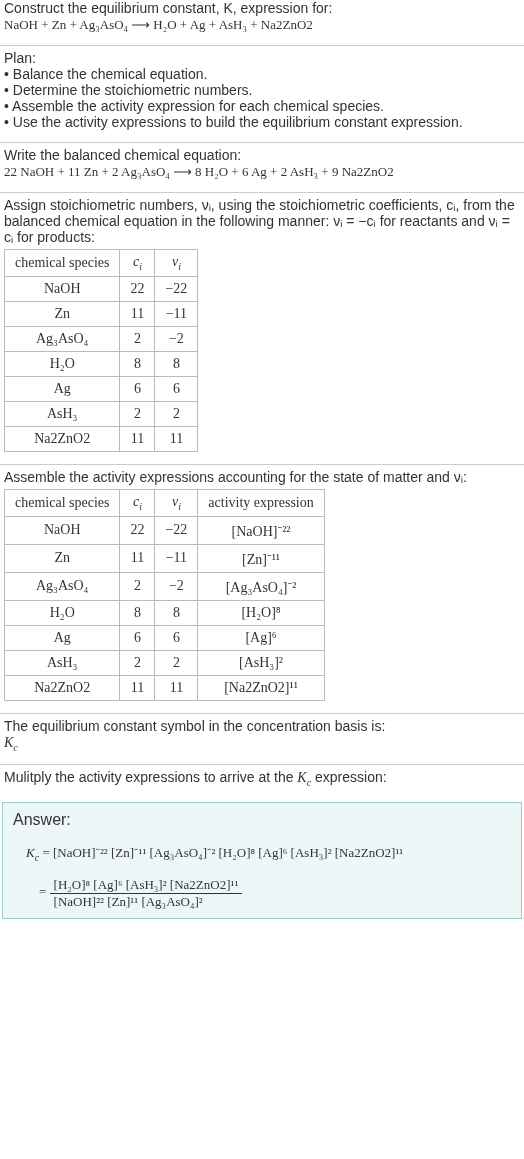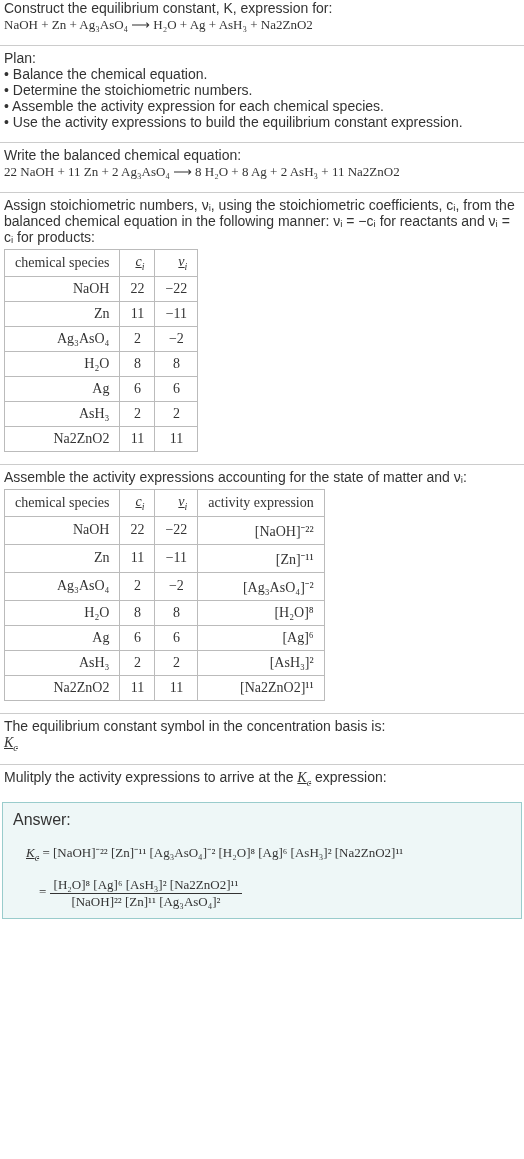--- a/index.html
+++ b/index.html
@@ -16,30 +16,30 @@
   }
   hr {
     border: none;
     border-top: 1px solid #ccc;
     margin: 4px 0;
   }
   .reaction {
     font-family: "Times New Roman", serif;
     font-size: 13px;
   }
-  .italic { font-style: italic; text-decoration: underline; }
+  .italic { font-style: italic; }
   .sub { font-size: 10px; vertical-align: sub; }
   table.tbl {
     border-collapse: collapse;
     margin-top: 4px;
   }
   table.tbl th, table.tbl td {
     border: 1px solid #bbb;
     padding: 4px 10px;
-    text-align: right;
+    text-align: center;
     font-size: 14px;
     font-family: "Times New Roman", serif;
   }
   table.tbl th {
     font-weight: normal;
     background: #fff;
   }
   table.tbl td.r { text-align: center; }
   .answer-box {
     border: 1px solid #9cc;
@@ -54,21 +54,21 @@
     font-size: 16px;
   }
   .eq-line {
     white-space: nowrap;
     font-size: 13px;
     margin-top: 14px;
   }
   .frac {
     display: inline-block;
     vertical-align: middle;
-    text-align: center;
+    text-align: left;
   }
   .frac .num {
     display: block;
     border-bottom: 1px solid #333;
     padding: 0 4px;
   }
   .frac .den {
     display: block;
     padding: 0 4px;
   }
@@ -87,21 +87,21 @@
   <span>Plan:</span><br>
   <span>• Balance the chemical equation.</span><br>
   <span>• Determine the stoichiometric numbers.</span><br>
   <span>• Assemble the activity expression for each chemical species.</span><br>
   <span>• Use the activity expressions to build the equilibrium constant expression.</span>
 </div>
 <hr>
 
 <div class="section">
   <span>Write the balanced chemical equation:</span><br>
-  <span class="reaction">22 NaOH + 11 Zn + 2 Ag₃AsO₄  ⟶  8 H₂O + 8 Ag + 2 AsH₃ + 11 Na2ZnO2</span>
+  <span class="reaction">22 NaOH + 11 Zn + 2 Ag₃AsO₄  ⟶  8 H₂O + 6 Ag + 2 AsH₃ + 9 Na2ZnO2</span>
 </div>
 <hr>
 
 <div class="section">
   <span>Assign stoichiometric numbers, νᵢ, using the stoichiometric coefficients, cᵢ, from the balanced chemical equation in the following manner: νᵢ = −cᵢ for reactants and νᵢ = cᵢ for products:</span>
   <table class="tbl">
     <tbody>
         <tr>
       <th>chemical species</th>
       <th><span class="italic">c<span class="sub">i</span></span></th>

